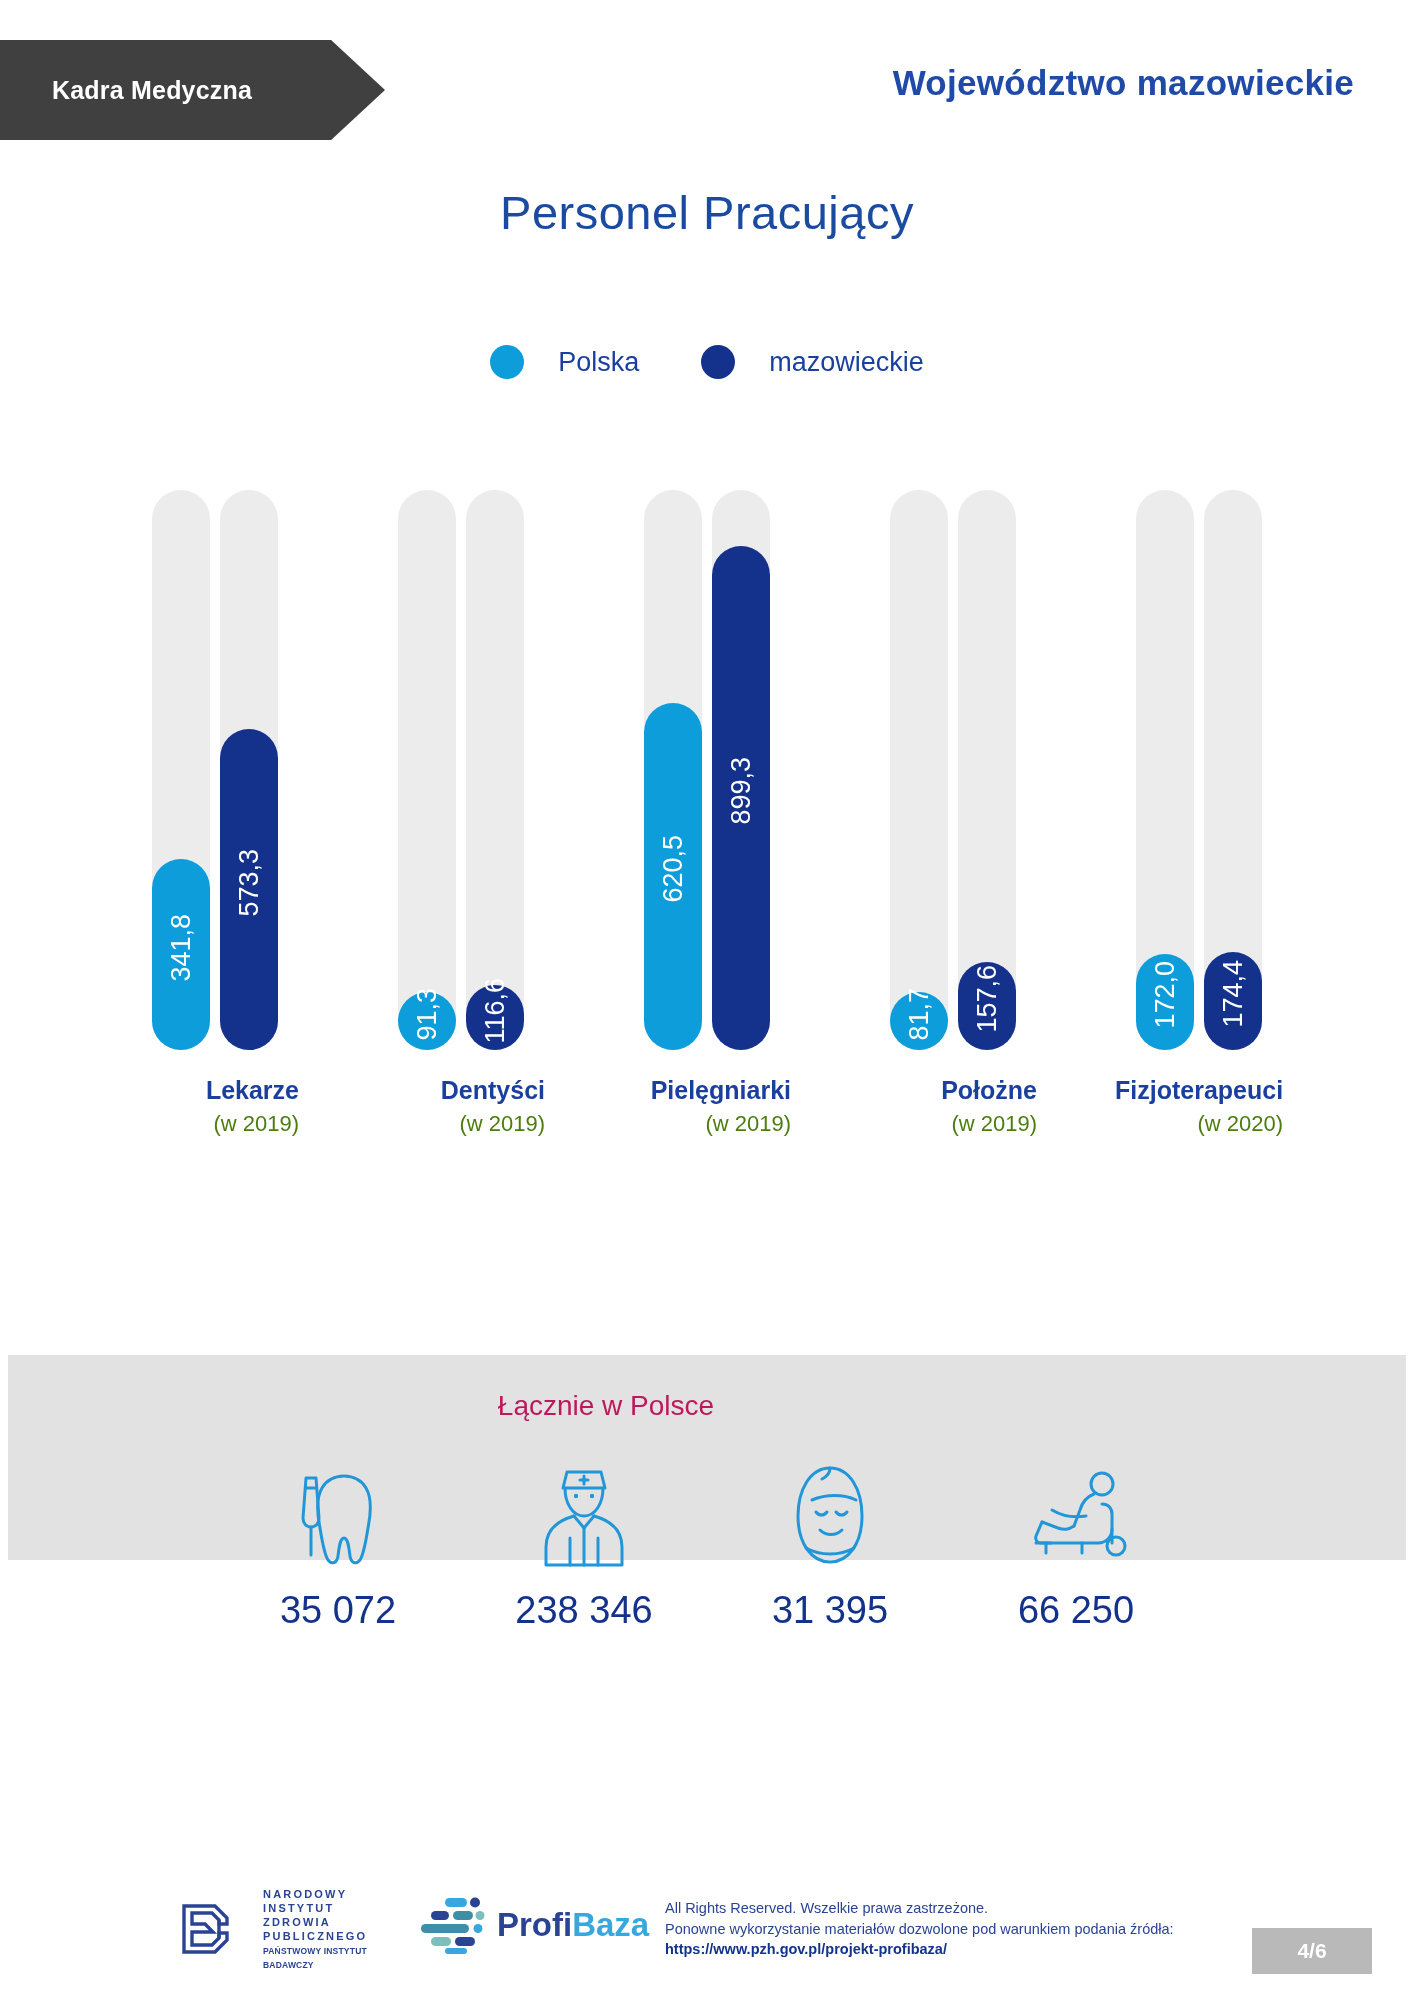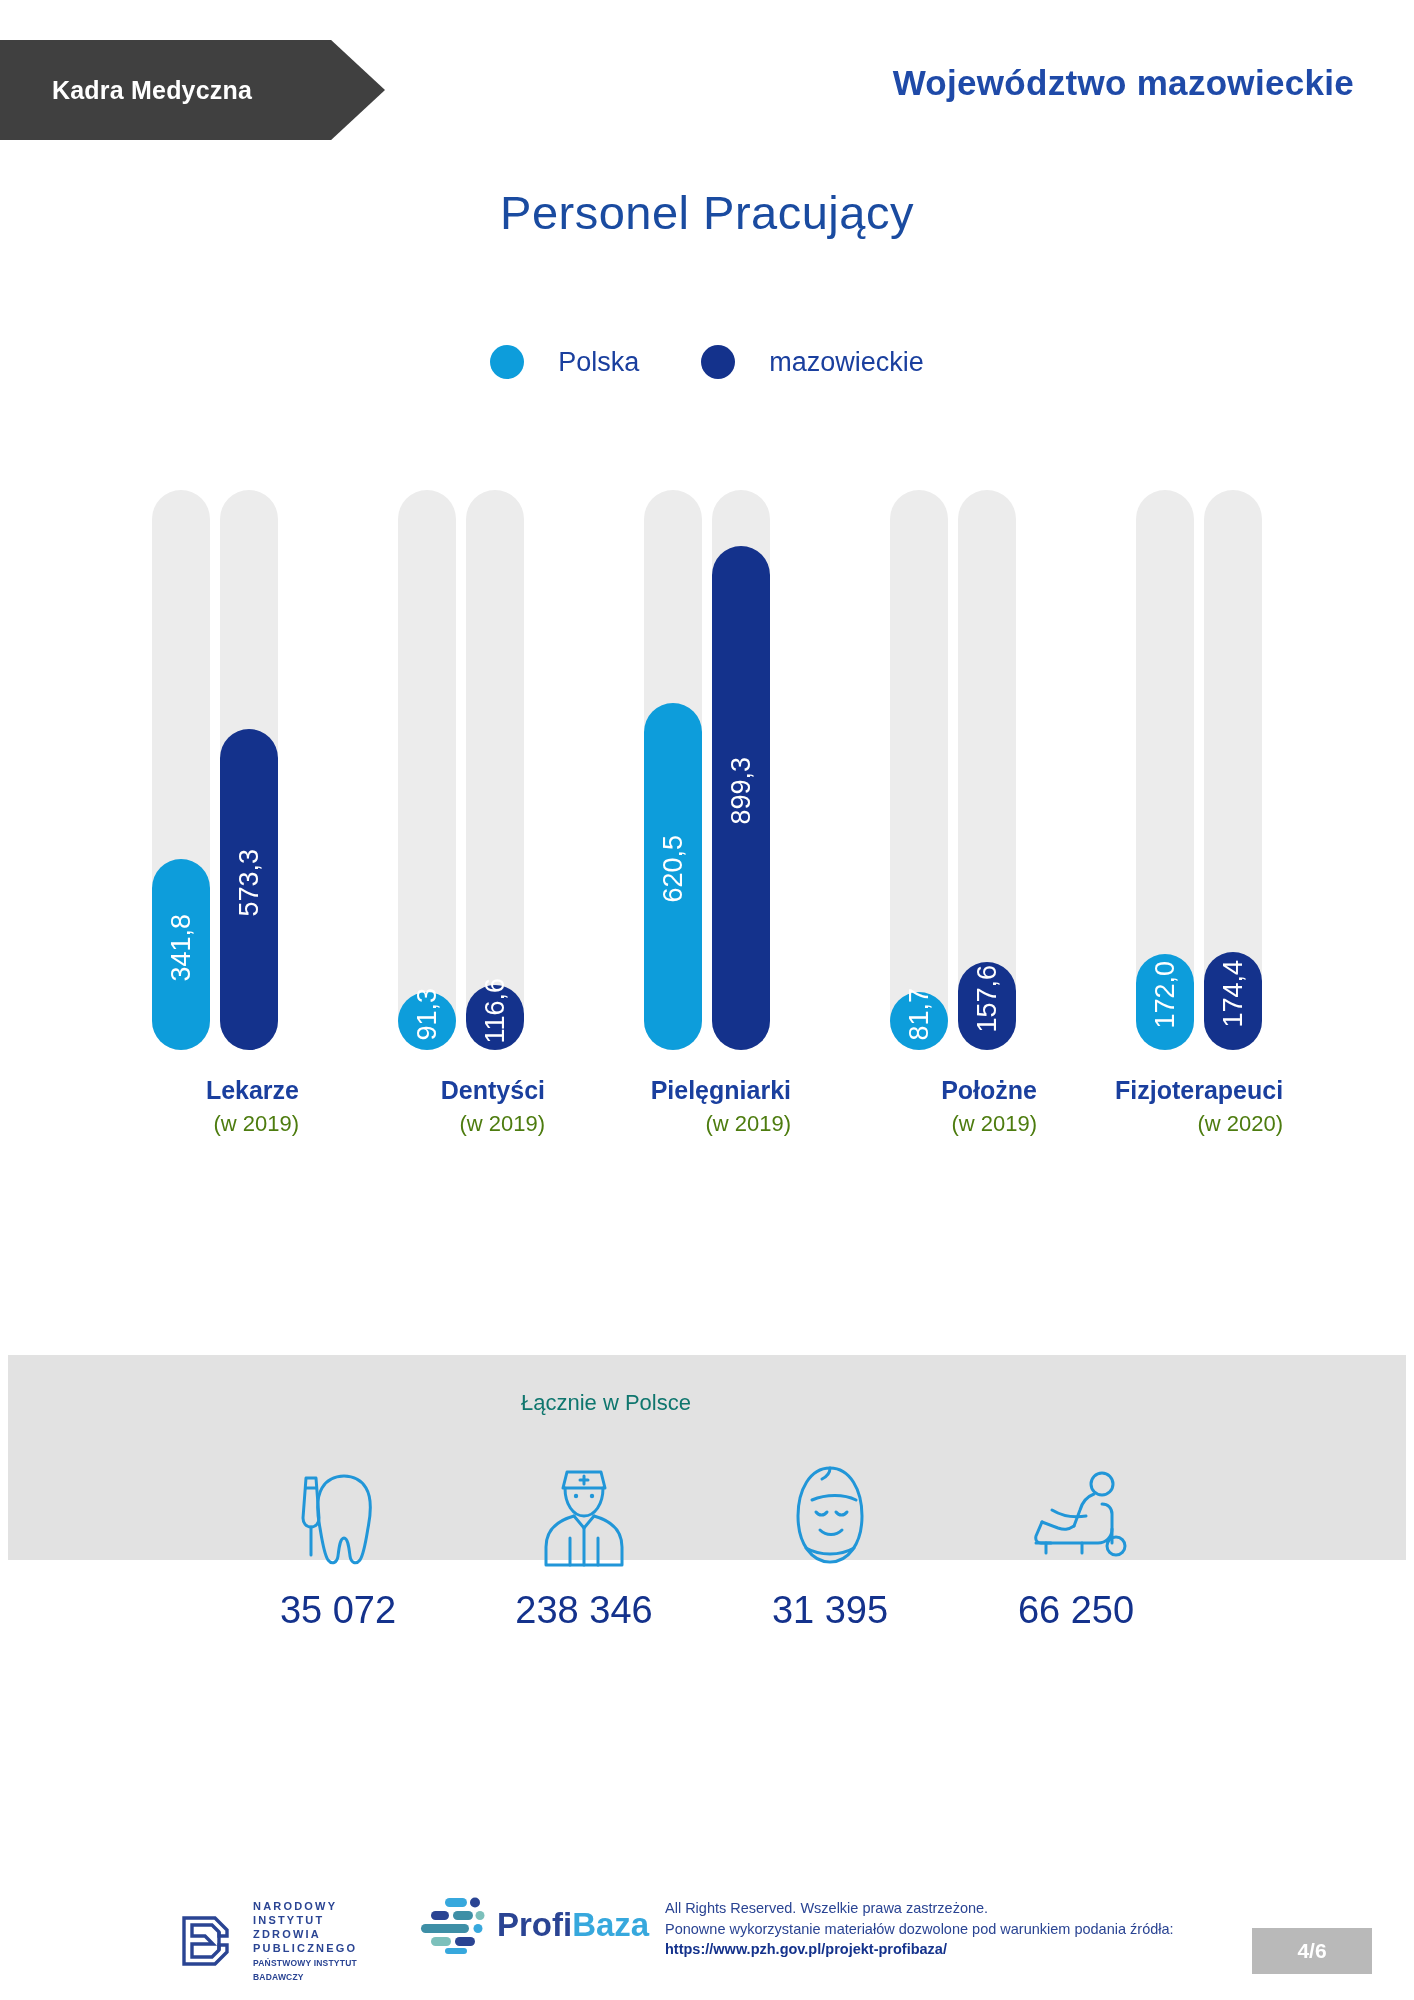--- a/index.html
+++ b/index.html
@@ -78,33 +78,33 @@
   .cat-name { color: #1a3f9e; font-size: 25px; font-weight: bold; white-space: nowrap; }
   .cat-year { color: #4d7c0f; font-size: 22px; margin-top: 6px; }
 
   
   .totals-panel {
     position: absolute; top: 1355px; left: 8px;
     width: 1398px; height: 205px; background: #e2e2e2;
   }
   .totals-title {
     position: absolute; top: 1390px; left: 0; width: 1212px;
-    text-align: center; color: #0f766e; font-size: 22px;
+    text-align: center; color: #be185d; font-size: 28px;
   }
   .totals-row {
     position: absolute; top: 1455px; left: 0; width: 1414px;
     display: flex; justify-content: center; gap: 78px;
   }
   .total-cell { width: 168px; display: flex; flex-direction: column; align-items: center; }
   .total-icon { height: 118px; display: flex; align-items: center; justify-content: center; }
   .total-num { color: #14328c; font-size: 38px; margin-top: 16px; white-space: nowrap; }
 
   
   .footer { position: absolute; top: 1880px; left: 0; width: 1414px; height: 120px; }
-  .pzh-logo { position: absolute; left: 175px; top: 8px; display: flex; align-items: center; gap: 16px; margin-top: 12px; }
+  .pzh-logo { position: absolute; left: 175px; top: 8px; display: flex; align-items: center; gap: 26px; }
   .pzh-words { display: flex; flex-direction: column; gap: 2px; }
   .pzh-w { color: #2a4493; font-size: 11px; font-weight: bold; letter-spacing: 2.2px; }
   .pzh-sub { color: #2a4493; font-size: 8.5px; font-weight: bold; letter-spacing: .2px; margin-top:2px; }
   .profibaza { position: absolute; left: 415px; top: 16px; display: flex; align-items: center; gap: 12px; }
   .pb-text { font-size: 33px; font-weight: bold; }
   .pb-profi { color: #2a4493; }
   .pb-baza { color: #37a8dd; }
   .copy { position: absolute; left: 665px; top: 18px; line-height: 1.42; }
   .copy-l { color: #2a4493; font-size: 14.5px; }
   .copy-url { color: #14328c; font-size: 14.5px; font-weight: bold; }

